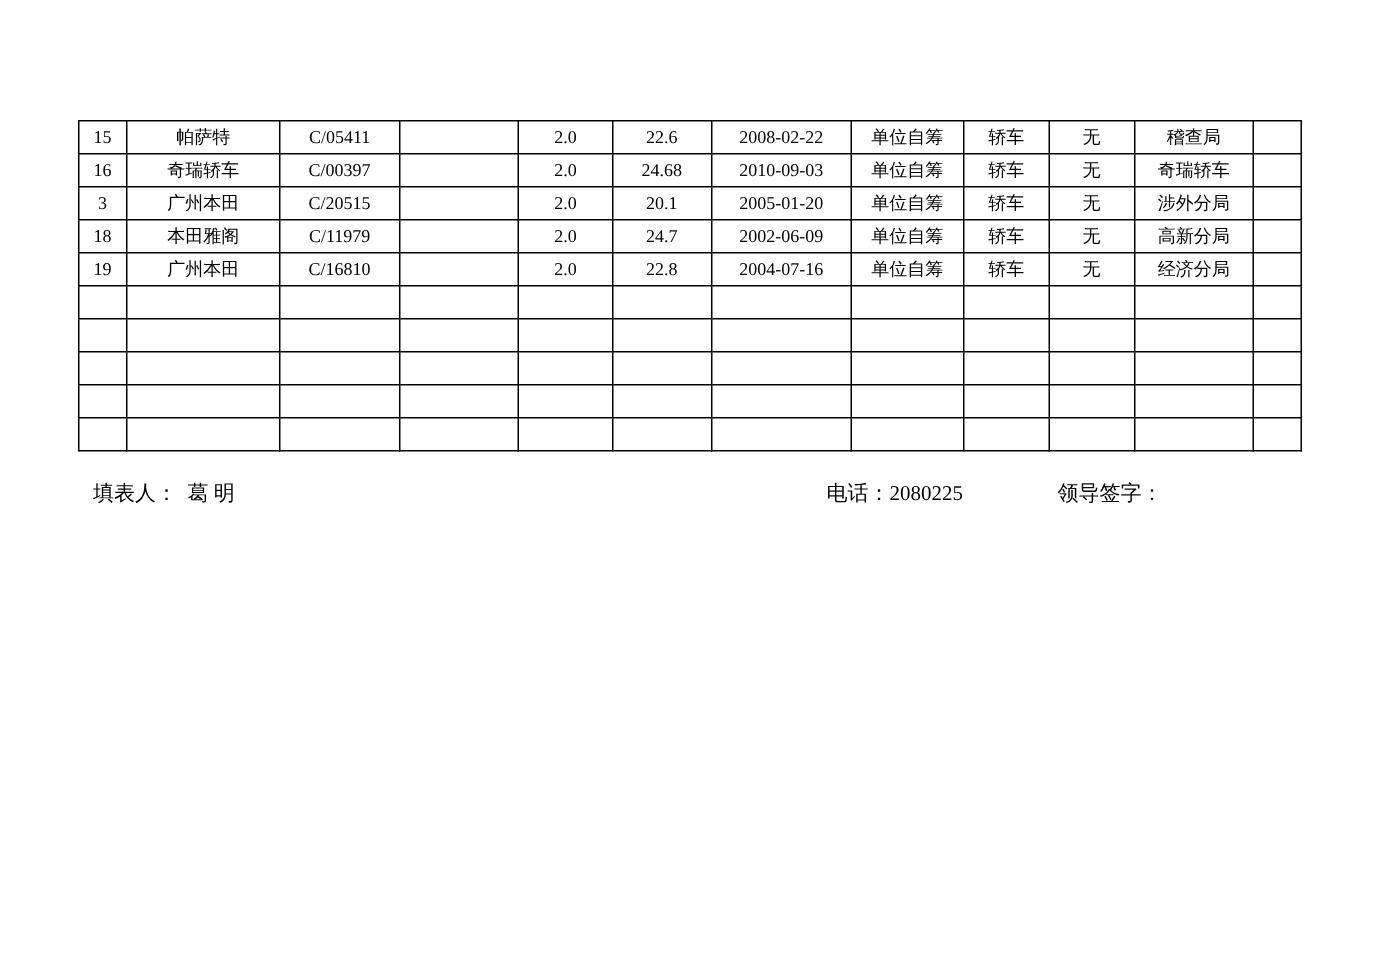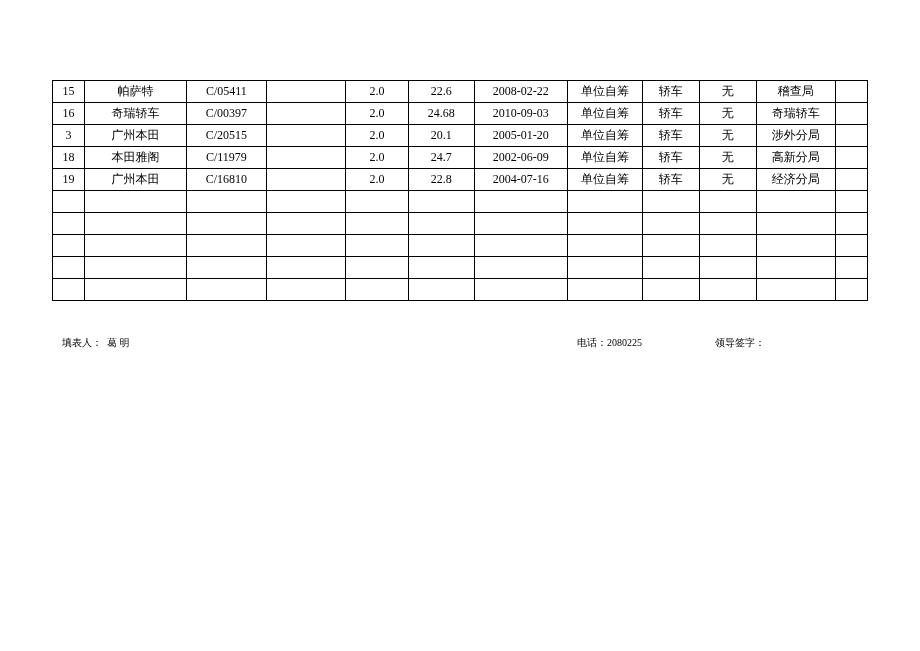--- a/index.html
+++ b/index.html
@@ -33,24 +33,24 @@
     .col-blank1 { width: 70px; }
     .col-spec { width: 55px; }
     .col-qty { width: 58px; }
     .col-date { width: 82px; }
     .col-source { width: 66px; }
     .col-type { width: 50px; }
     .col-status { width: 50px; }
     .col-dept { width: 70px; }
     .col-last { width: 28px; }
     .footer {
-      margin-top: 35px;
+      margin-top: 19px;
       padding: 0 10px;
       display: flex;
-      font-size: 10px;
+      font-size: 14px;
     }
     .footer-left {
       flex: 0 0 280px;
     }
     .footer-middle {
       flex: 0 0 300px;
       text-align: right;
     }
     .footer-right {
       flex: 1;

